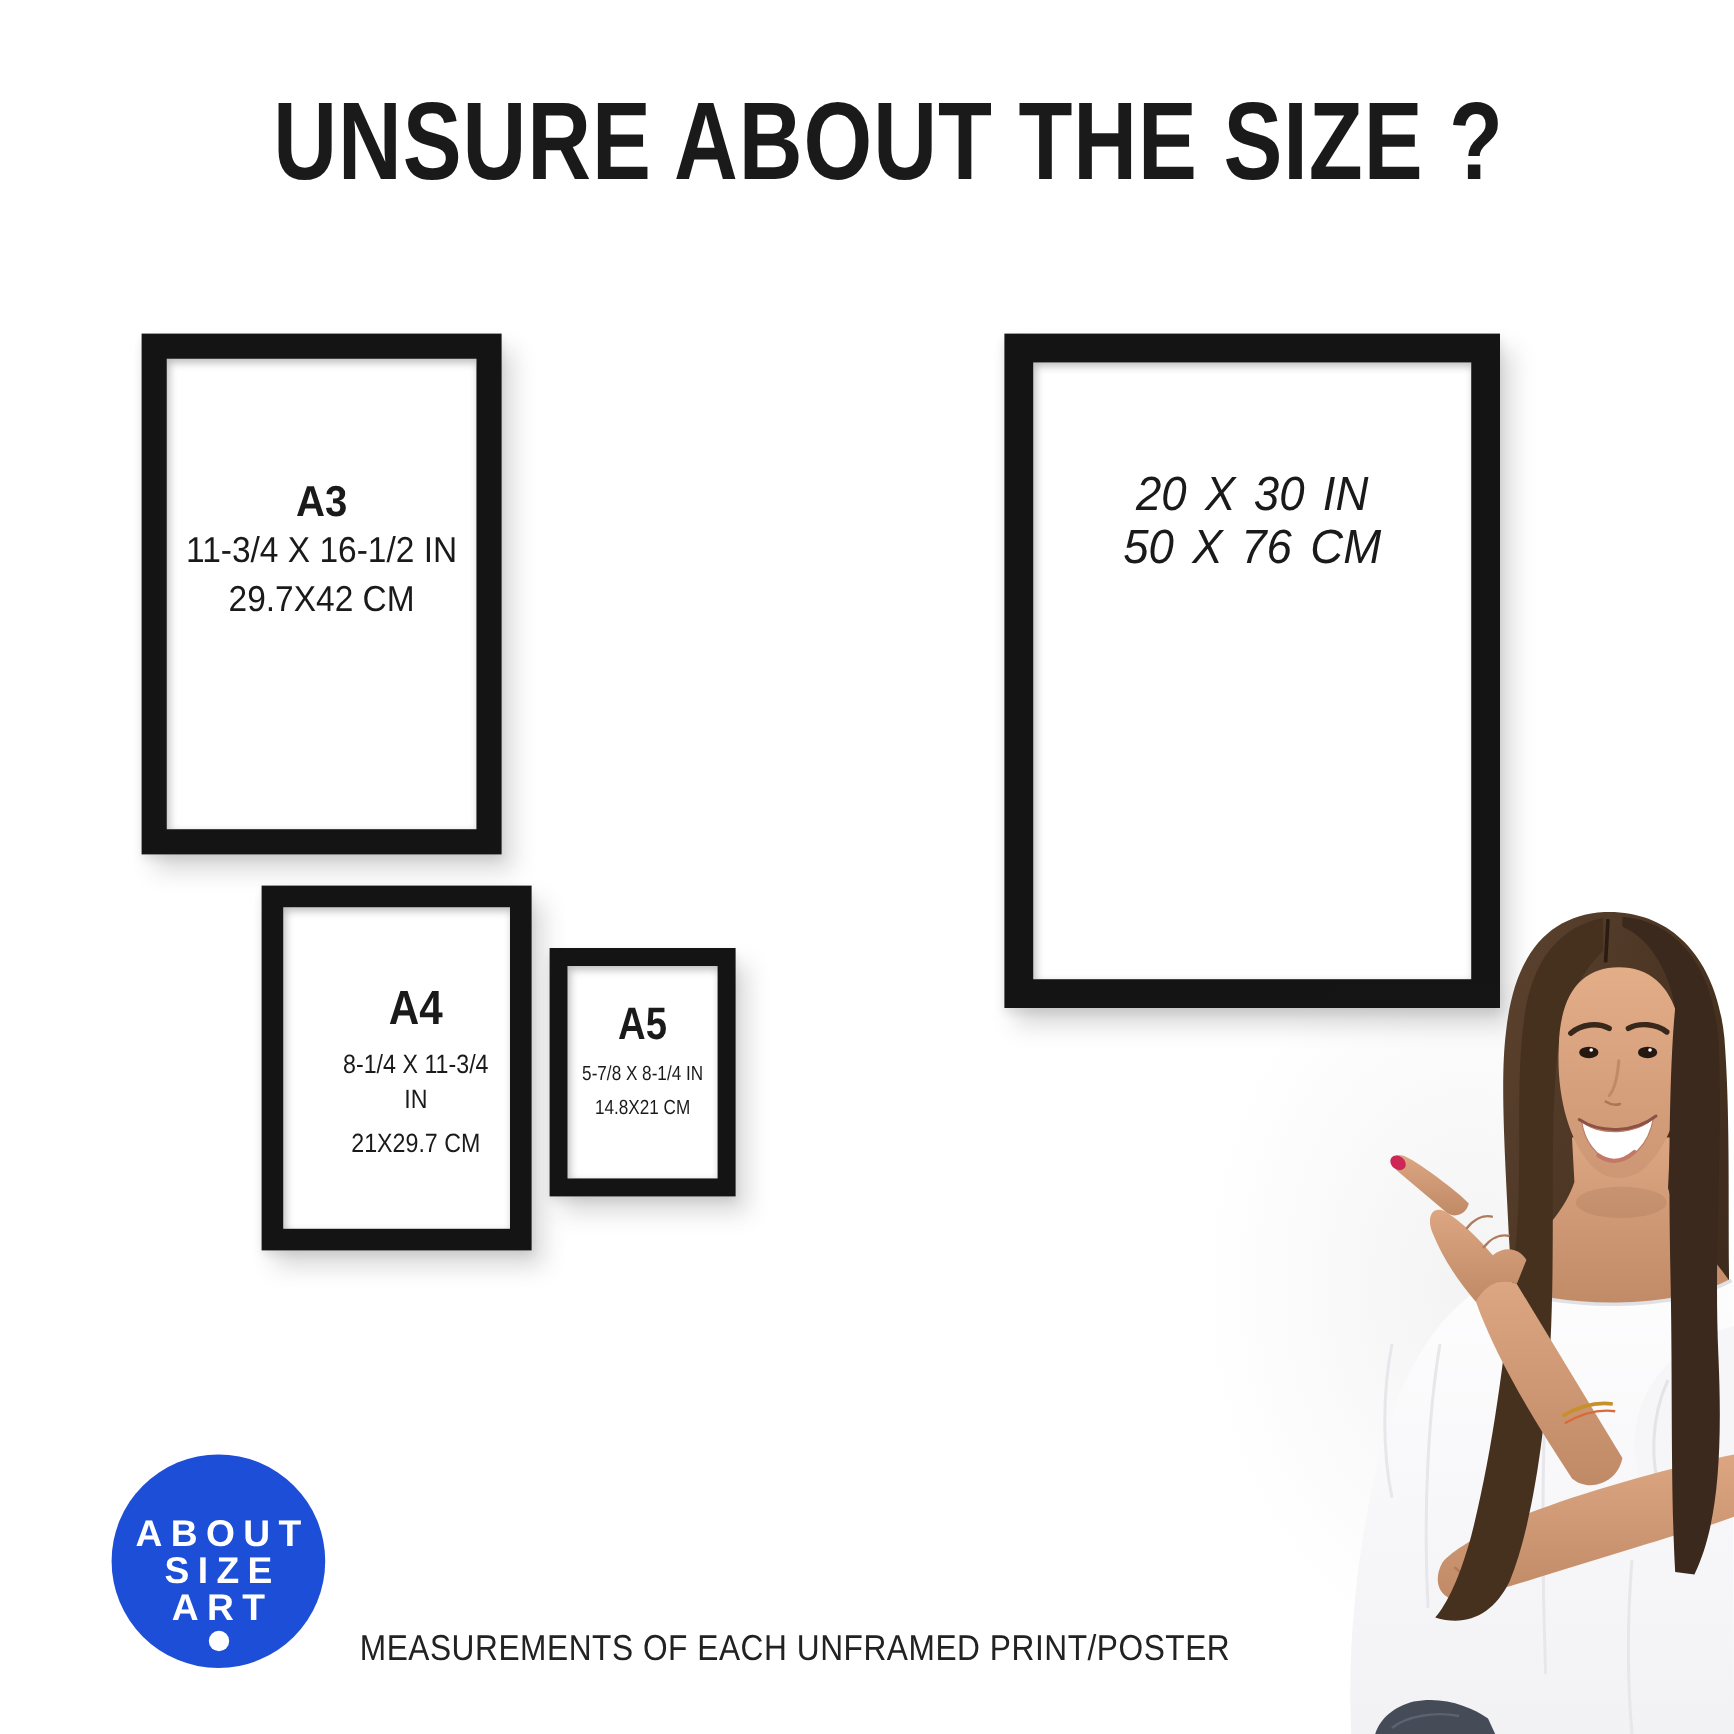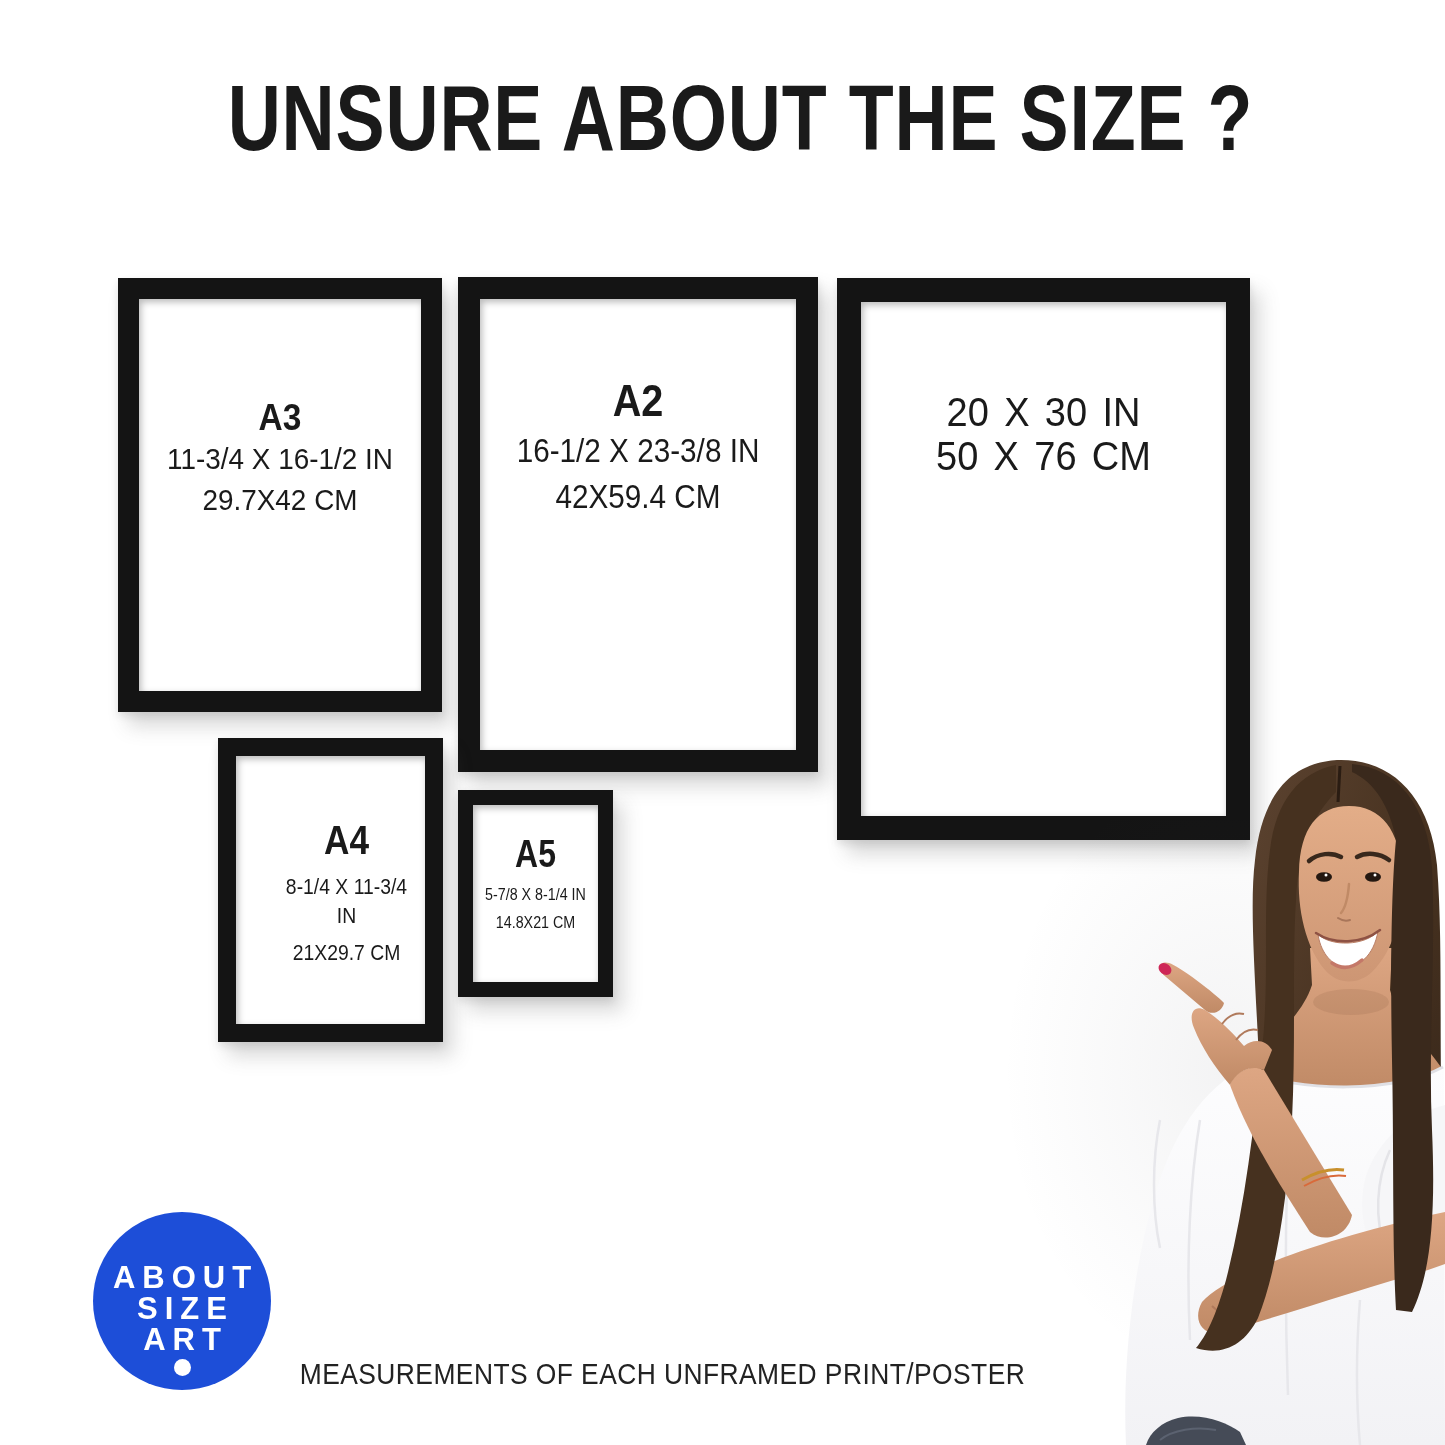--- a/index.html
+++ b/index.html
@@ -13,31 +13,31 @@
     font-size:92px;font-weight:700;letter-spacing:1px;white-space:nowrap;
     transform:translateX(18px) scaleX(0.80);transform-origin:center top;
   }
   
   .frame{position:absolute;background:#141414;
     box-shadow:10px 14px 18px rgba(80,80,80,.22), 0 4px 8px rgba(0,0,0,.10);}
   .mat{position:absolute;background:#fff;
     box-shadow:inset 2px 3px 7px rgba(0,0,0,.28);}
   .ftext{width:100%;text-align:center;transform-origin:center top;line-height:1.3;}
   .size-label{font-weight:700;}
-  .f-a3{left:118px;top:278px;width:324px;height:434px;}
+  .f-a3{left:118px;top:278px;width:300px;height:434px;}
   .f-a3 .mat{inset:21px;}
   .f-a3 .ftext{padding-top:97px;transform:scaleX(.93);}
   .f-a3 .size-label{font-size:36px;line-height:1.2;}
   .f-a3 .dim{font-size:30px;line-height:1.36;}
   .f-a2{left:458px;top:277px;width:360px;height:495px;}
   .f-a2 .mat{inset:22px;}
   .f-a2 .ftext{padding-top:76px;transform:scaleX(.90);}
   .f-a2 .size-label{font-size:44px;line-height:1.2;}
   .f-a2 .dim{font-size:33px;line-height:1.4;}
-  .f-p2030{left:837px;top:278px;width:413px;height:562px;}
+  .f-p2030{left:837px;top:278px;width:413px;height:562px;font-style:italic;}
   .f-p2030 .mat{inset:24px;}
   .f-p2030 .ftext{padding-top:88px;transform:scaleX(.95);}
   .f-p2030 .dim{font-size:40px;line-height:1.1;word-spacing:5px;}
   .f-a4{left:218px;top:738px;width:225px;height:304px;}
   .f-a4 .mat{inset:18px;padding-left:32px;}
   .f-a4 .ftext{padding-top:60px;transform:scaleX(.88);}
   .f-a4 .size-label{font-size:40px;line-height:1.2;}
   .f-a4 .dim{font-size:22px;line-height:1.3;margin-top:9px;}
   .f-a5{left:458px;top:790px;width:155px;height:207px;}
   .f-a5 .mat{inset:15px;}
@@ -75,29 +75,20 @@
   <div class="frame f-a3">
     <div class="mat">
       <div class="ftext">
         <div class="size-label">A3</div>
         <div class="dim">11-3/4 X 16-1/2 IN</div>
         <div class="dim">29.7X42 CM</div>
       </div>
     </div>
   </div>
 
-  <div class="frame f-a2">
-    <div class="mat">
-      <div class="ftext">
-        <div class="size-label">A2</div>
-        <div class="dim">16-1/2 X 23-3/8 IN</div>
-        <div class="dim">42X59.4 CM</div>
-      </div>
-    </div>
-  </div>
 
   <div class="frame f-p2030">
     <div class="mat">
       <div class="ftext">
         <div class="dim">20 X 30 IN</div>
         <div class="dim">50 X 76 CM</div>
       </div>
     </div>
   </div>
 

